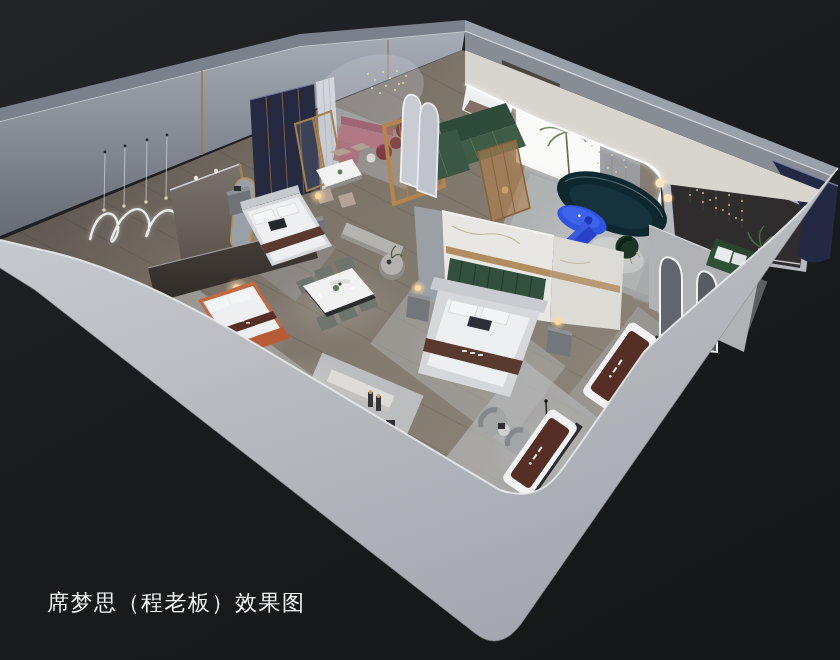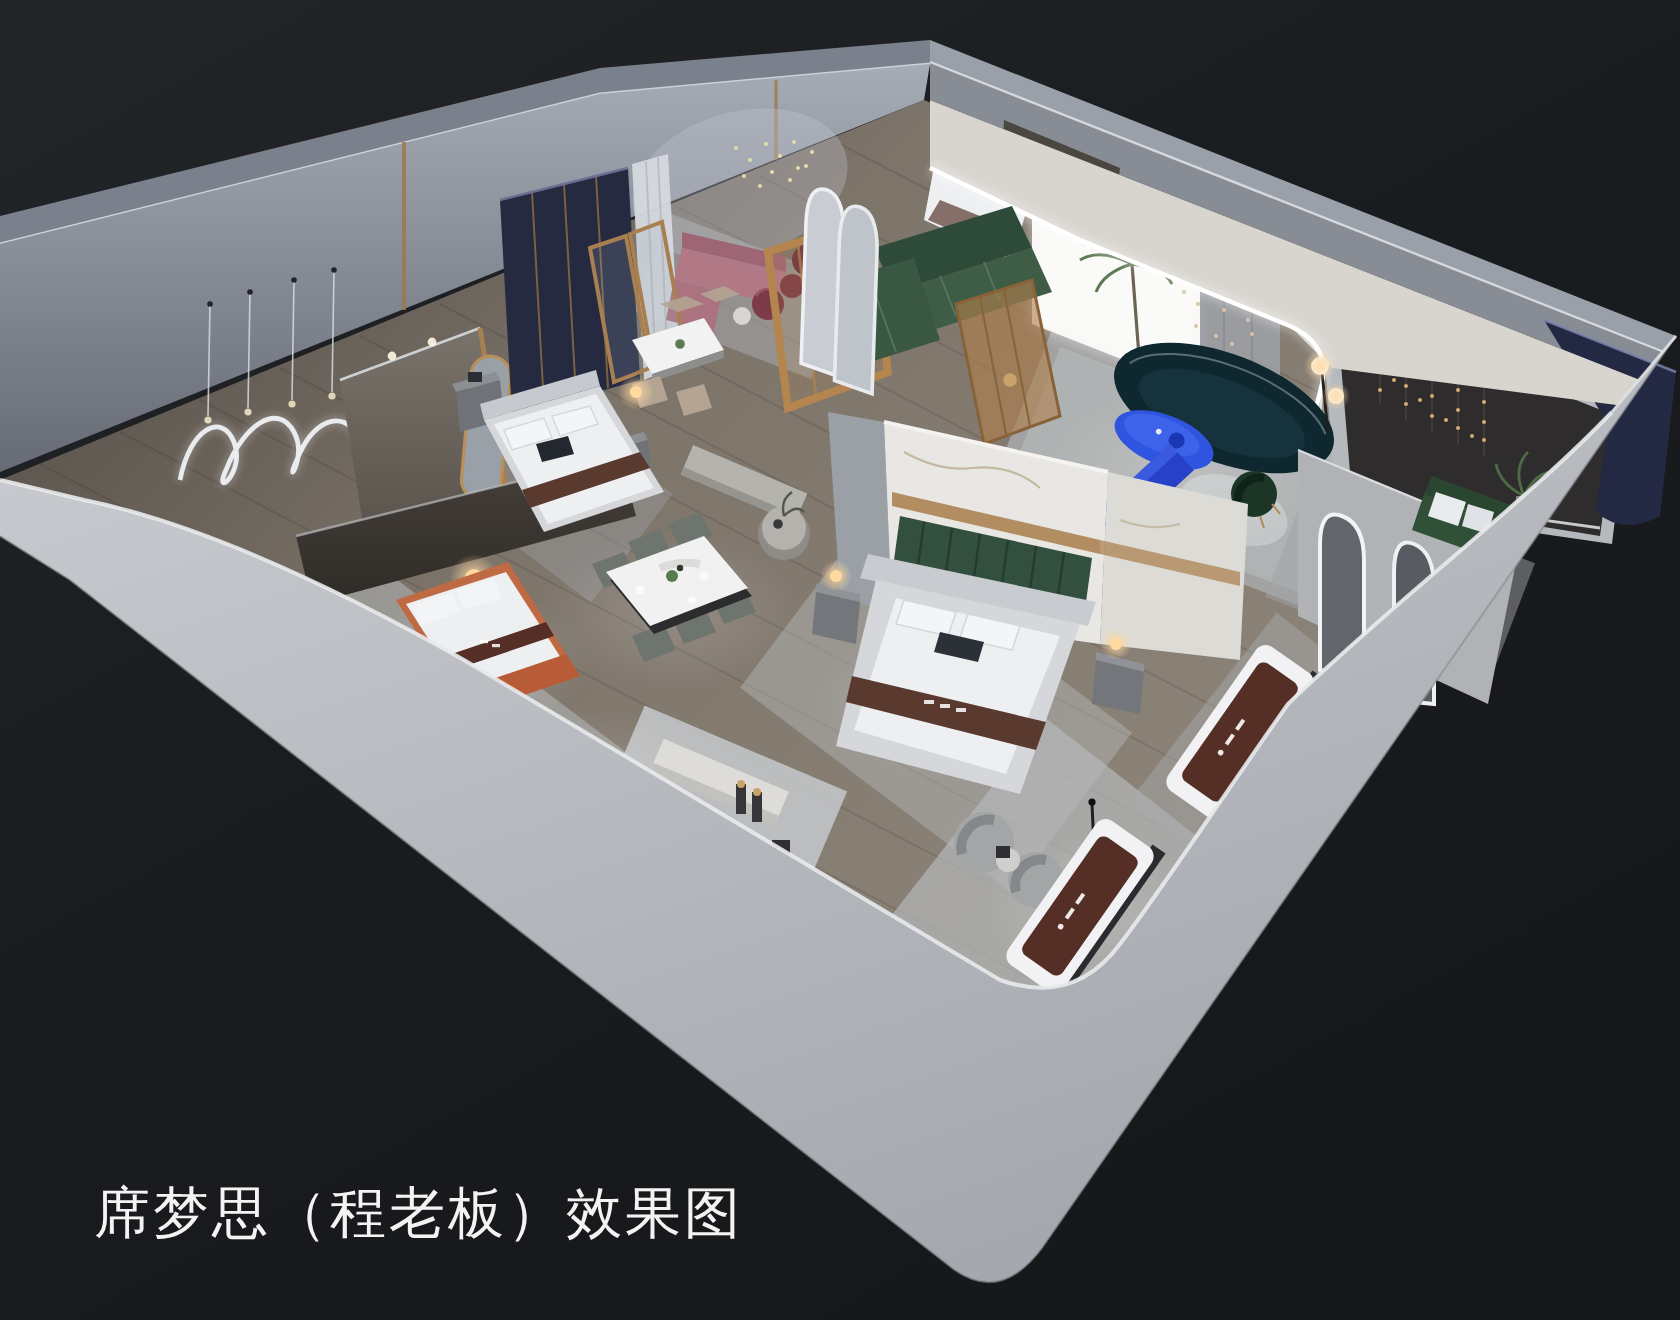--- a/index.html
+++ b/index.html
@@ -1,19 +1,19 @@
 <!DOCTYPE html>
 <html style="--caption: #f3f3f4; --bgTop: #232529; --bgBottom: #161719; --wallBandLight: #cbcdd2; --wallBandDark: #a4a7ad; --wallLip: #e8eaec; --wallTopNW: #7b818c; --wallFaceNW1: #a6acb6; --wallFaceNW2: #666b75; --wallTopNE: #9aa0a9; --wallFaceNE: #878c95; --cream: #d8d5cf; --led: #ffffff; --floorDark: #4a453f; --floorMid: #7d746a; --floorLight: #8f867b; --rug: #b5b8b9; --marble: #e9e7e3; --gold: #ab8352; --navyPanel: #252a41; --navyWall: #232843; --darkWall: #2e2c2d; --taupe: #7a736c; --green: #3f5c46; --greenDark: #2a4530; --teal: #0f2830; --blue: #2f55e0; --blue2: #2742c8; --mauve: #b17886; --burgundy: #7c3b46; --terracotta: #c06a44; --terracottaDeep: #b85c38; --mattressBrown: #552e25; --runnerBrown: #5a392e; --bedWhite: #edeff1; --platform: #d5d7da; --glow: #ffd9a0; --stringLight: #d3af74; --plant: #5a7a50; --boucle: #a3a6a6; --mirror: #9aa0a8;"><head>
 <meta charset="utf-8">
 <style>
   html,body{margin:0;padding:0;background:#101012;}
   .stage{position:relative;width:840px;height:660px;overflow:hidden;
          font-family:"Liberation Sans","DejaVu Sans",sans-serif;}
   .stage svg{position:absolute;left:0;top:0;display:block;}
-  .caption{position:absolute;left:47px;top:588px;font-size:28px;font-weight:500;
+  .caption{position:absolute;left:47px;top:588px;font-size:22px;font-weight:500;
            color:var(--caption,#f3f3f4);letter-spacing:1.5px;white-space:nowrap;}
 </style>
 </head>
 <body>
 
 <div class="stage">
 <svg width="840" height="660" viewBox="0 0 840 660">
   <defs>
     <linearGradient id="bgGrad" x1="0" y1="0" x2="0.7" y2="1">
       <stop offset="0" style="stop-color:var(--bgTop,#232529)"></stop>

